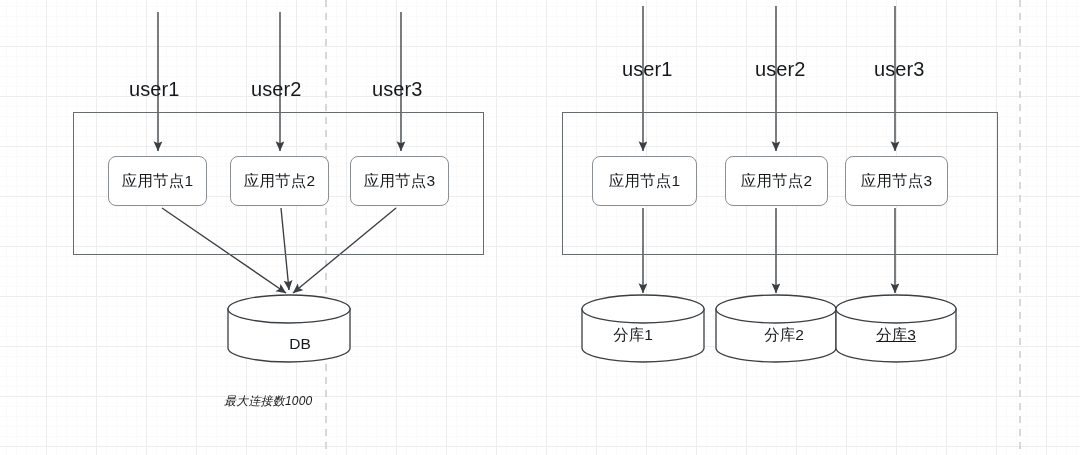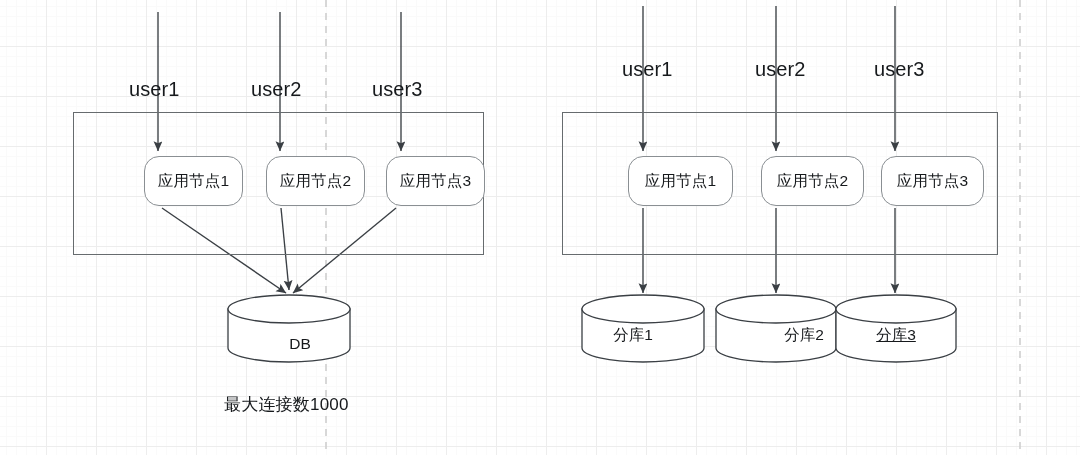--- a/index.html
+++ b/index.html
@@ -32,52 +32,52 @@
   }
   .panel {
     position: absolute;
     border: 1.3px solid #666b6e;
     background: transparent;
     box-sizing: border-box;
   }
   .node-box {
     position: absolute;
     border: 1.3px solid #8a8f93;
-    border-radius: 15px;
+    border-radius: 8px;
     background: #ffffff;
     box-sizing: border-box;
     display: flex;
     align-items: center;
     justify-content: center;
     font-size: 15.5px;
     color: #16191c;
     letter-spacing: 0.2px;
     white-space: nowrap;
-    margin-left: 36px;
   }
   .user-label {
     position: absolute;
     font-size: 20px;
     color: #16191c;
     white-space: nowrap;
     letter-spacing: 0.1px;
   }
   .cyl-label {
     position: absolute;
     font-size: 15.5px;
     color: #16191c;
     white-space: nowrap;
     text-align: center;
   }
   .caption {
     position: absolute;
-    font-size: 17px;
+    font-size: 12px;
     color: #16191c;
     white-space: nowrap;
     letter-spacing: 0.2px;
+    font-style: italic;
   }
 </style>
 </head>
 <body>
 
 <div id="canvas">
 
   <svg class="svg-layer" viewBox="0 0 1080 455" width="1080" height="455">
     <defs>
       <marker id="arrowhead" markerWidth="9" markerHeight="9" refX="7.2" refY="3.3" orient="auto" markerUnits="strokeWidth">
@@ -149,17 +149,17 @@
 
   <div class="user-label" style="left:622px; top:58px;">user1</div>
   <div class="user-label" style="left:755px; top:58px;">user2</div>
   <div class="user-label" style="left:874px; top:58px;">user3</div>
 
   <div class="node-box" style="left:592px; top:156px; width:105px; height:50px;">应用节点1</div>
   <div class="node-box" style="left:725px; top:156px; width:103px; height:50px;">应用节点2</div>
   <div class="node-box" style="left:845px; top:156px; width:103px; height:50px;">应用节点3</div>
 
   <div class="cyl-label" style="left:582px; top:325px; width:102px;">分库1</div>
-  <div class="cyl-label" style="left:716px; top:325px; width:136px;margin-left:20px;">分库2</div>
+  <div class="cyl-label" style="left:716px; top:325px; width:136px;">分库2</div>
   <div class="cyl-label" style="left:836px; top:325px; width:120px;text-decoration:underline;">分库3</div>
 
 
 </div>
 
 </body></html>

